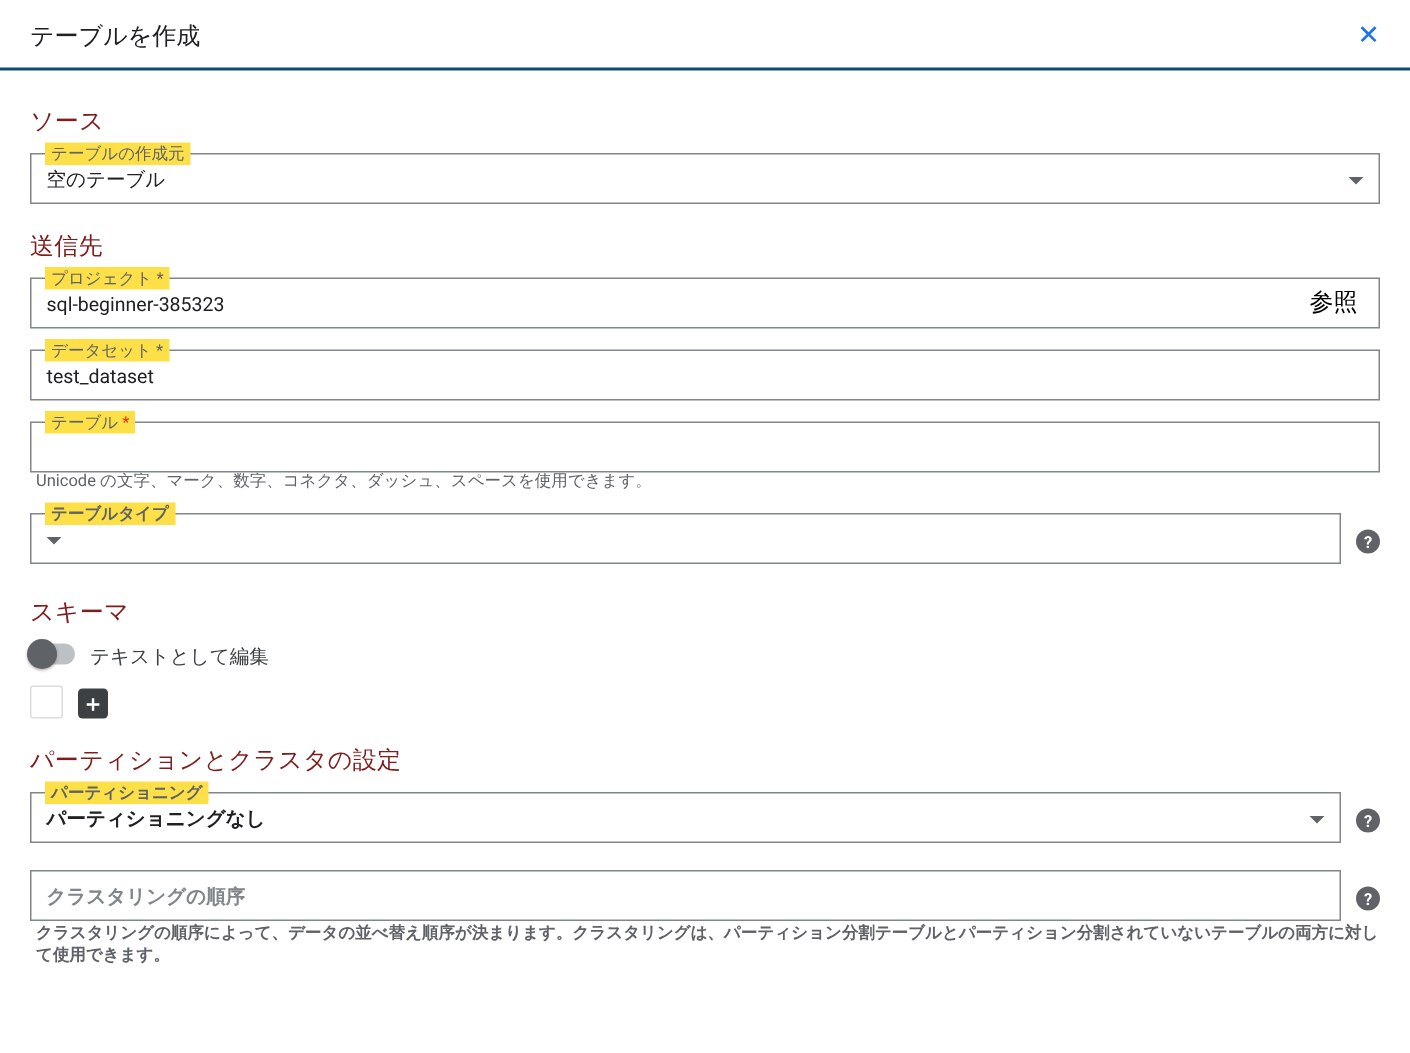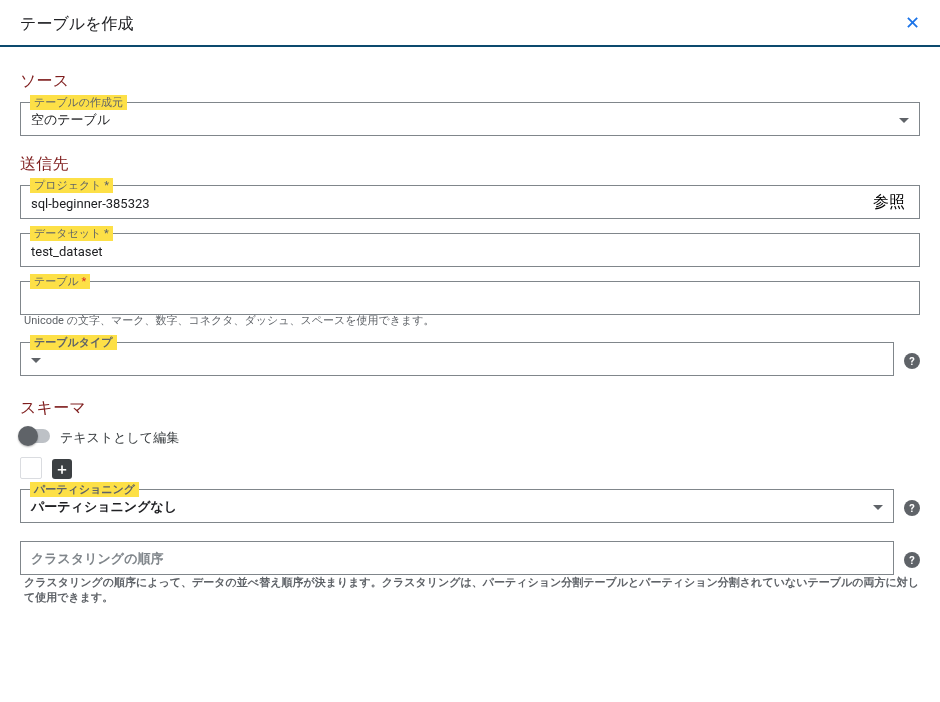--- a/index.html
+++ b/index.html
@@ -215,20 +215,21 @@
   <div class="section-title">スキーマ</div>
   <div class="toggle-row">
     <div class="toggle"></div>
     <span class="toggle-label">テキストとして編集</span>
   </div>
   <div class="schema-tools">
     <div class="schema-box"></div>
     <div class="add-btn">＋</div>
   </div>
 
+  <div class="section-title">パーティションとクラスタの設定</div>
 
   <div class="field-row-withhelp">
     <div class="gm-field">
       <div class="gm-label">パーティショニング</div>
       <div class="gm-box">
         <span class="value">パーティショニングなし</span>
         <span class="right-icons">
             <span class="dropdown-caret"></span>
           </span>
       </div>

